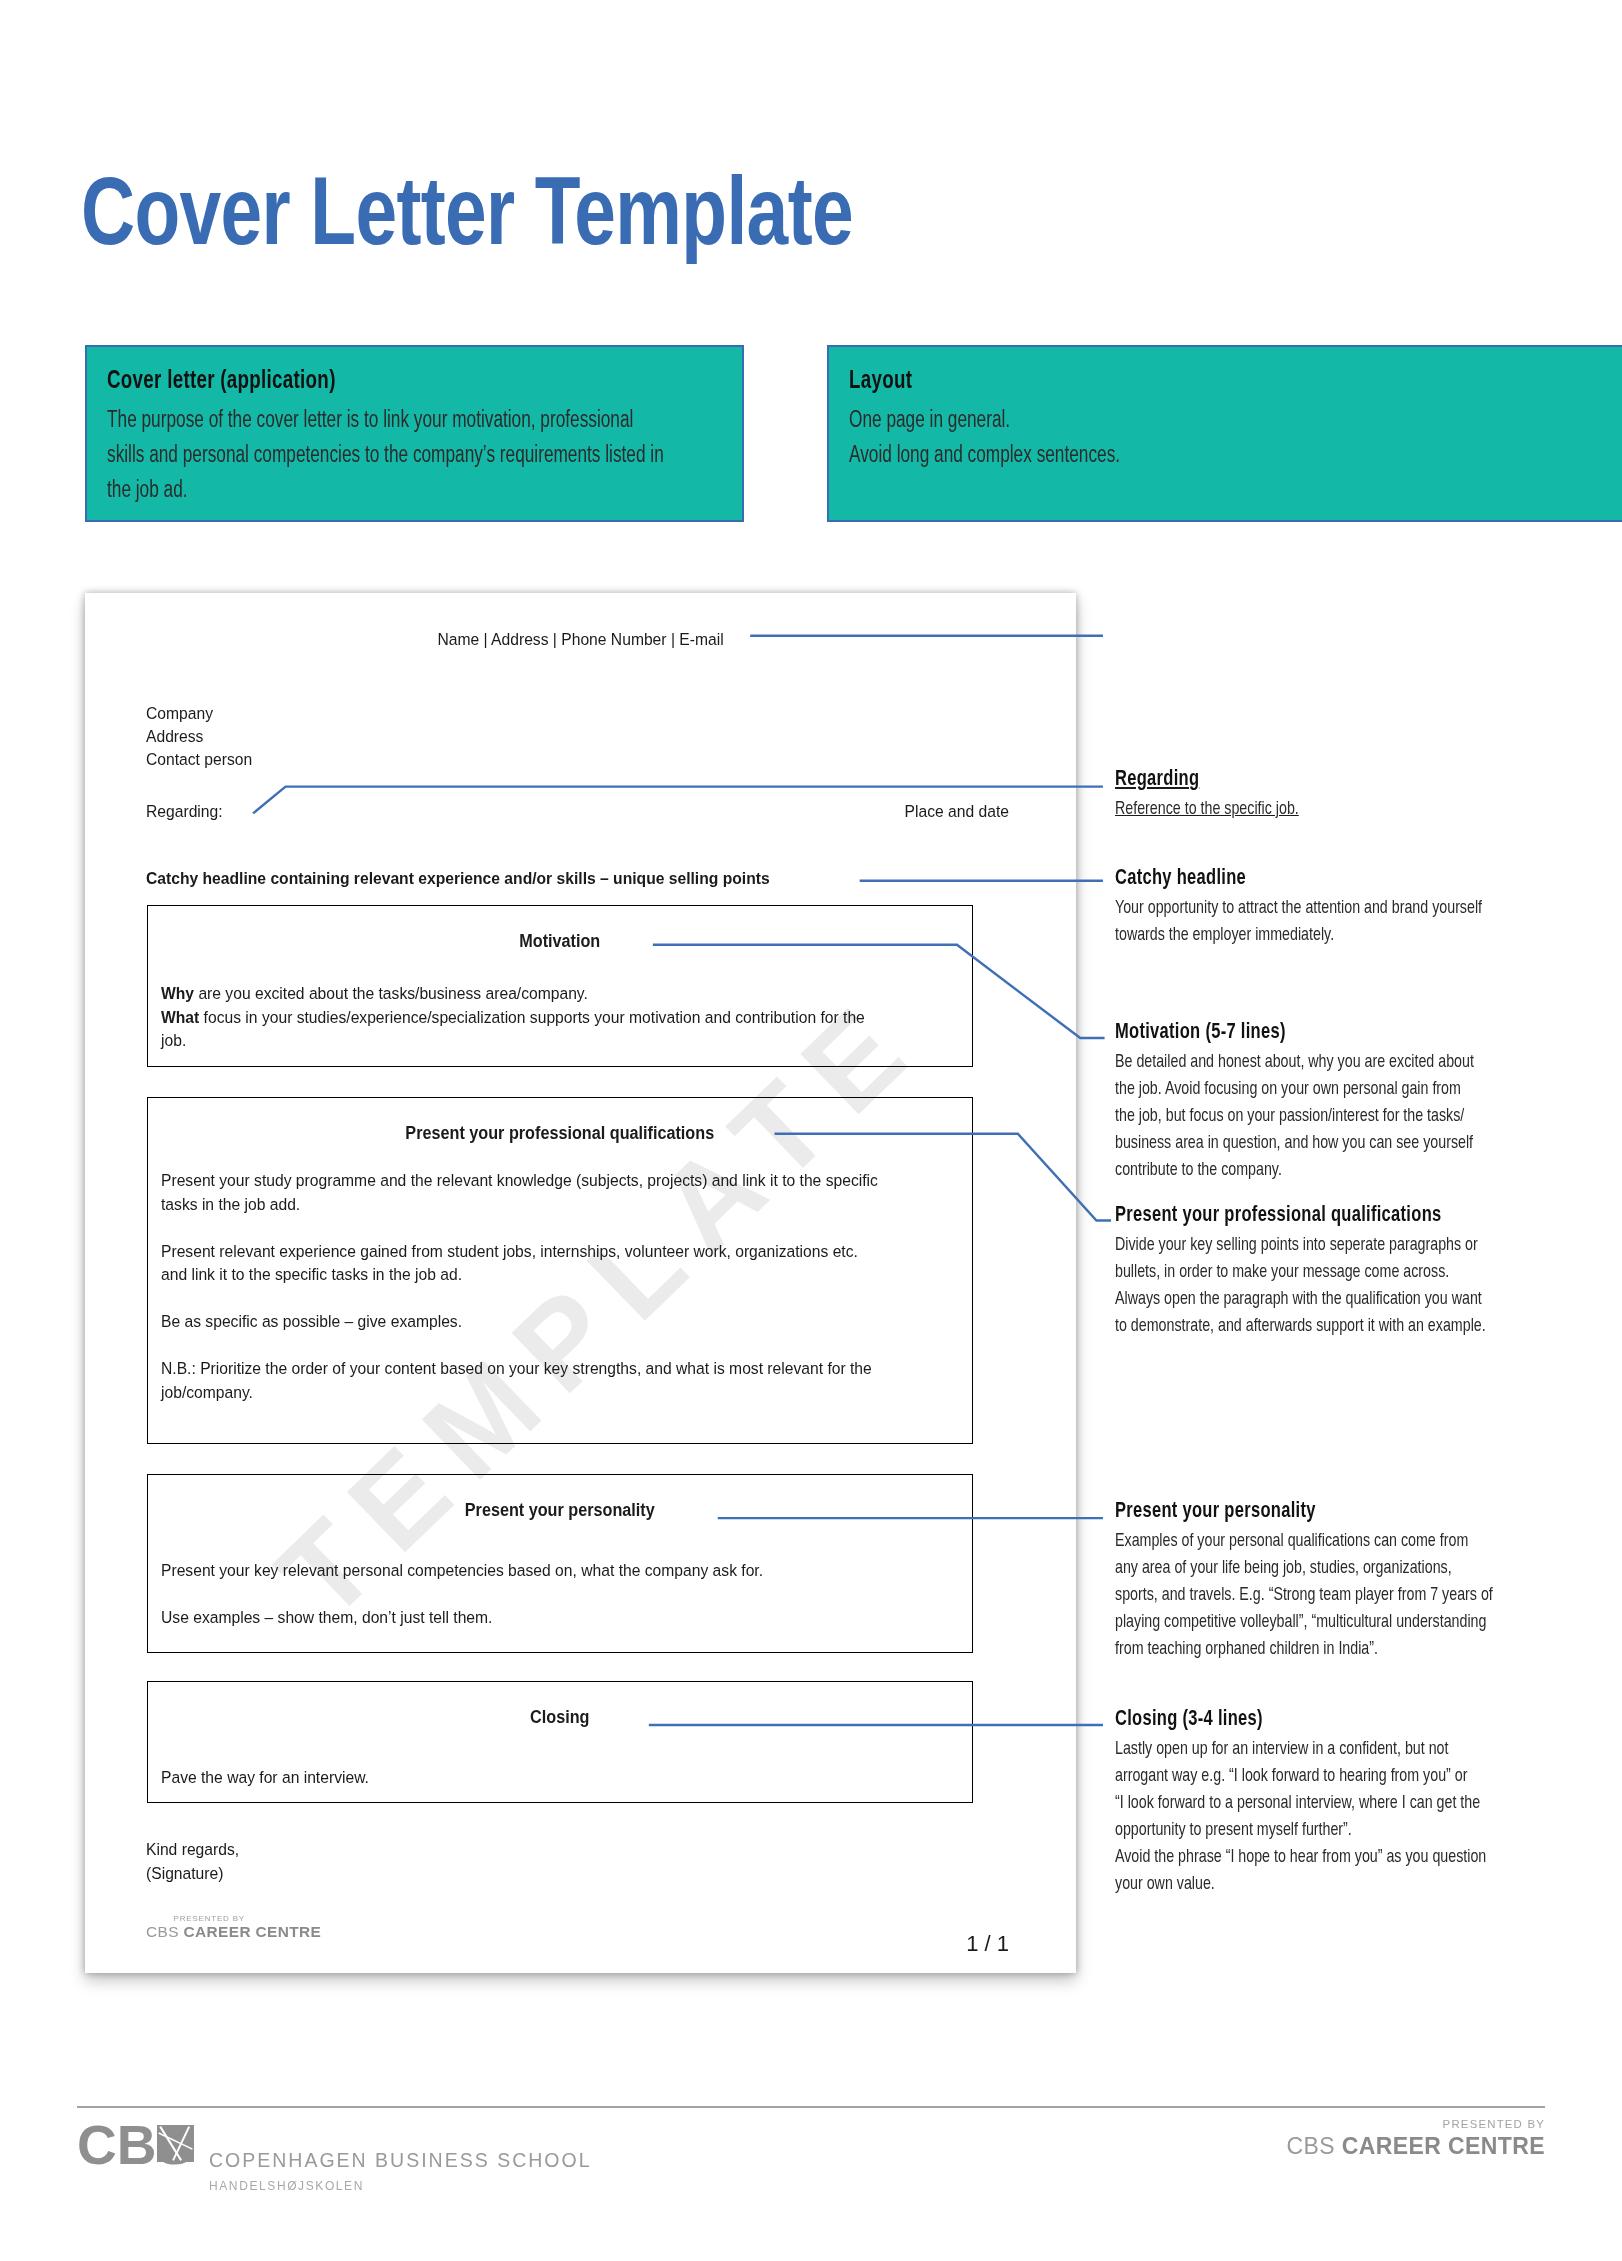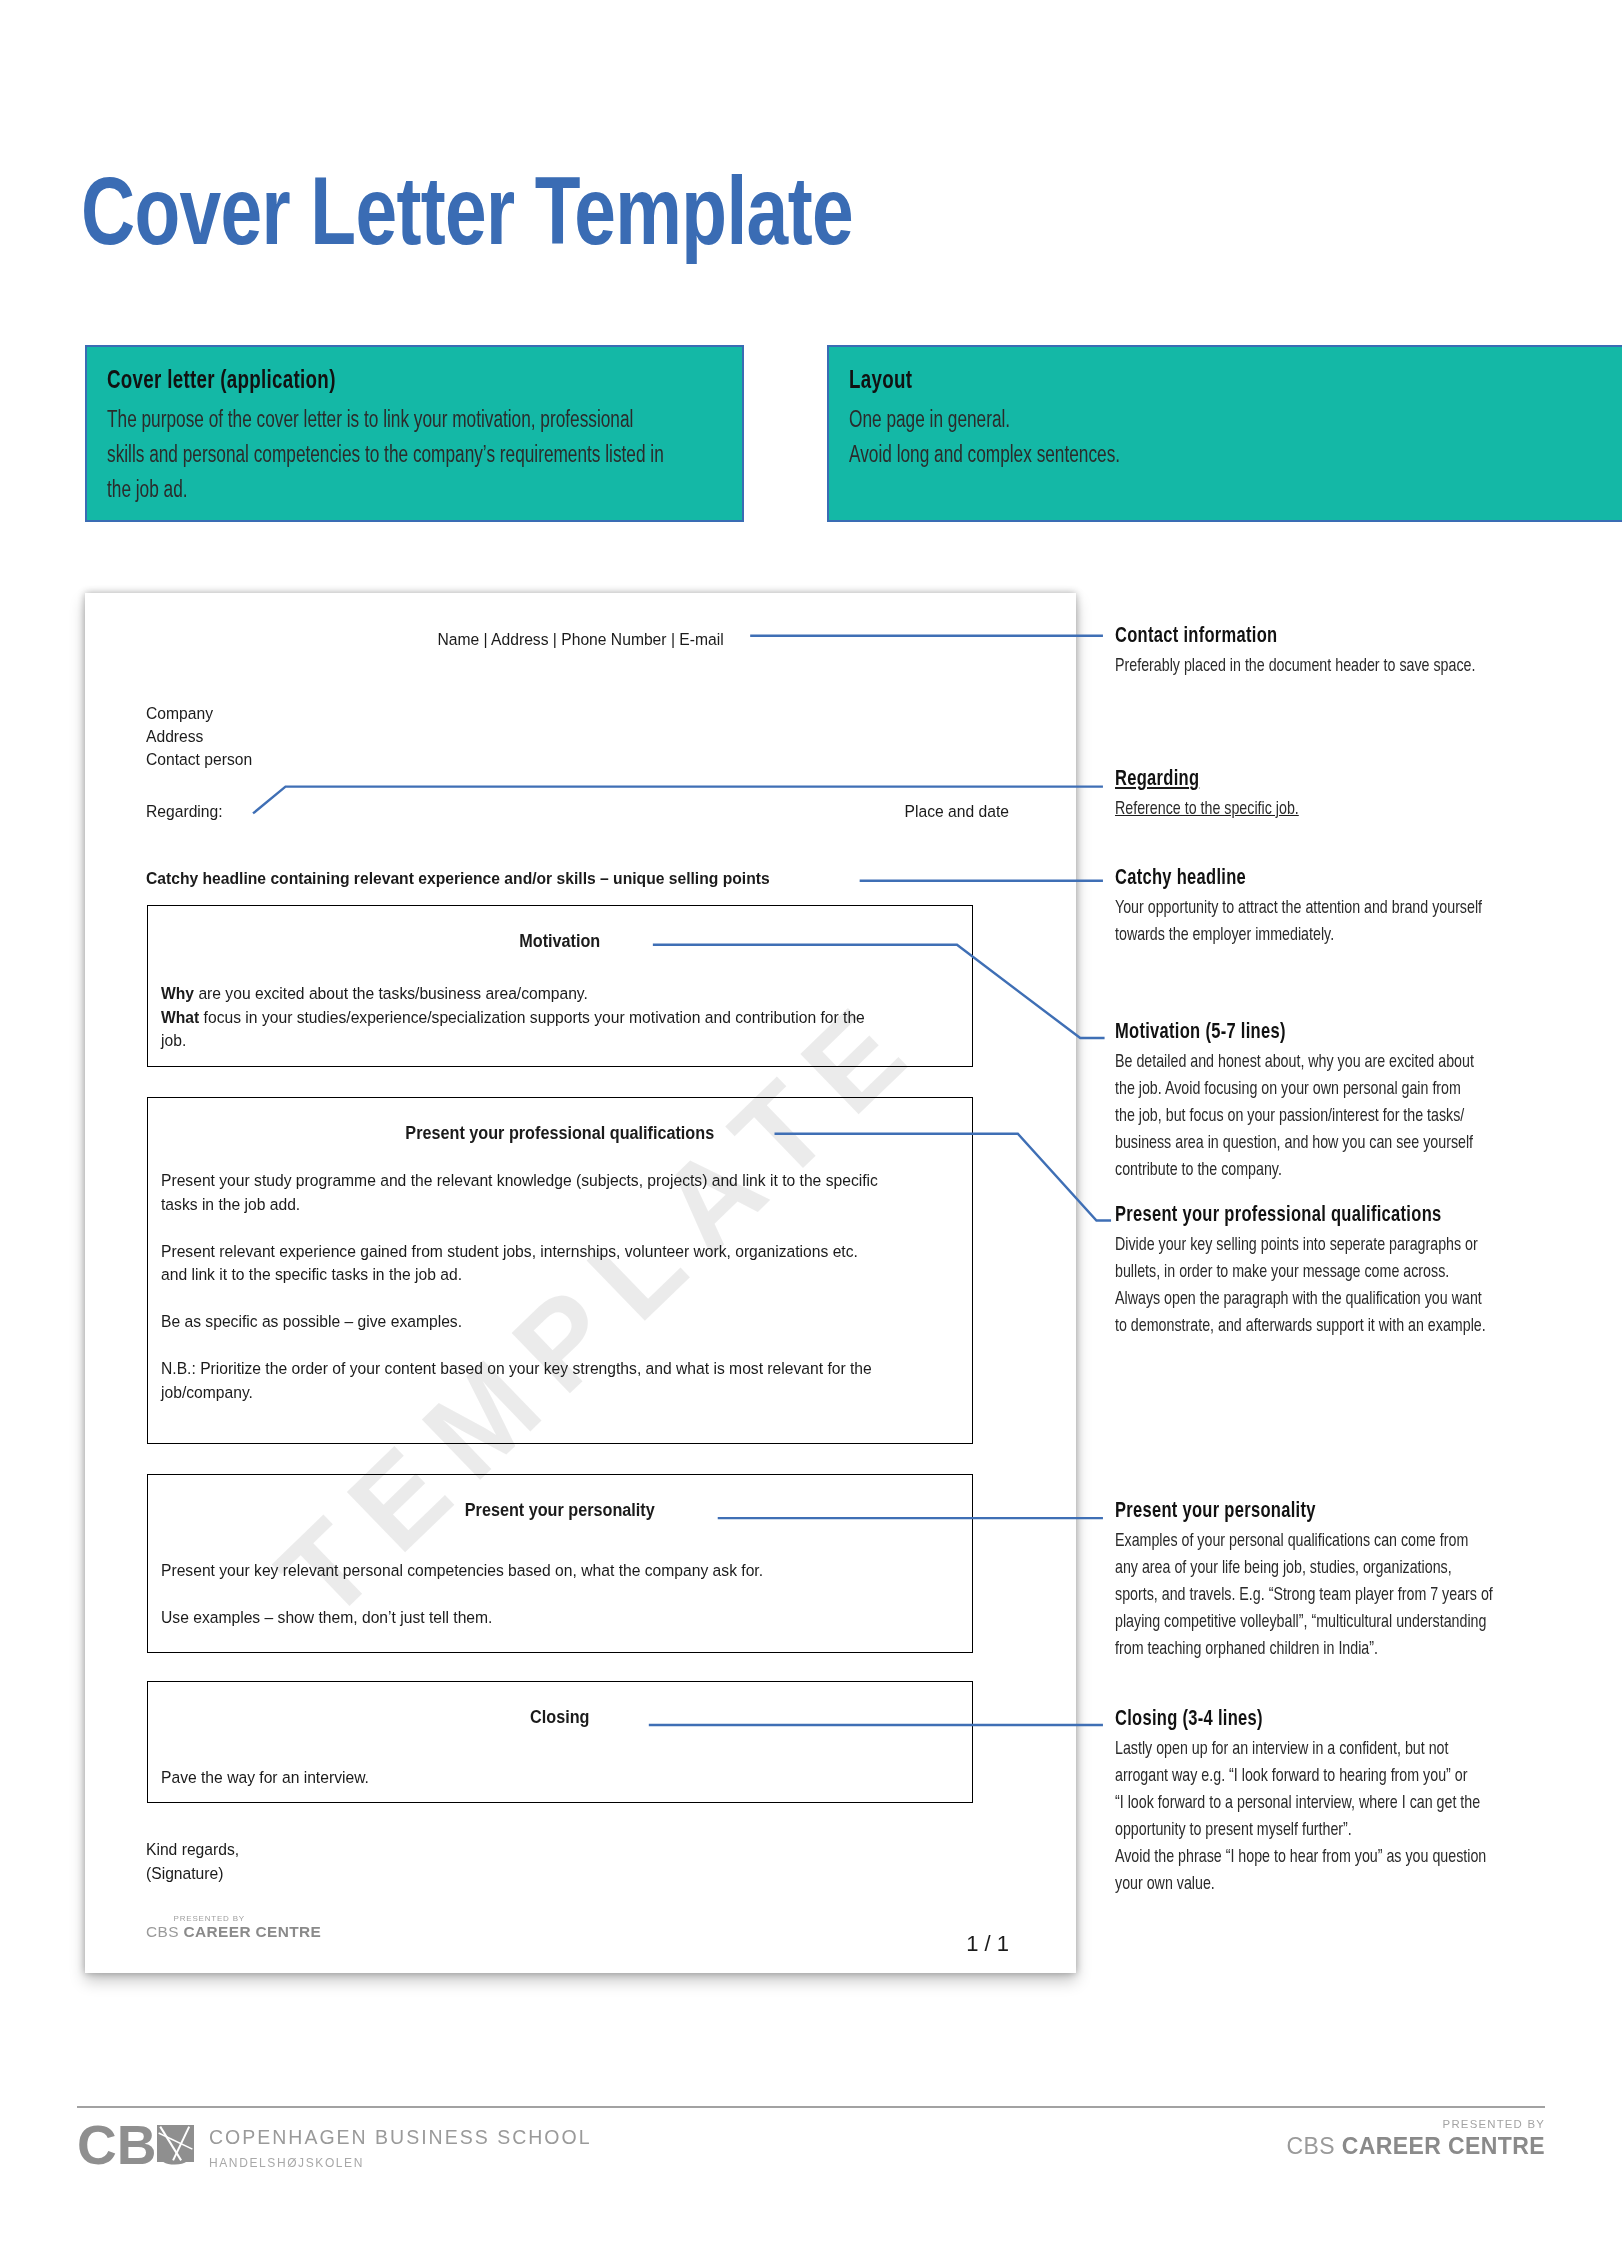--- a/index.html
+++ b/index.html
@@ -59,21 +59,21 @@
   
   .ann { position:absolute; left:1115px; width:428px; }
   .ann h3 { margin:0 0 4px 0; font-size:22px; line-height:24px; font-weight:bold; color:#111; letter-spacing:0.4px; }
   .ann-body { font-size:19px; line-height:27px; color:#2a2a2a; }
 
   
   .rule { position:absolute; left:77px; top:2106px; width:1468px; height:1.6px; background:#a2a2a2; }
   .cbs-word { position:absolute; left:77px; top:2118px; font-size:55px; font-weight:bold; color:#8f8f8f; line-height:1; }
   .emblem { position:absolute; left:157px; top:2125px; }
   .school { position:absolute; left:209px; top:2126px; color:#9a9a9a; }
-  .school-name { font-size:19.5px; letter-spacing:2px; }
+  .school-name { font-size:19.5px; letter-spacing:2px;margin-top:23px; }
   .school-dk   { font-size:12px; letter-spacing:1.6px; margin-top:6.5px; color:#a8a8a8; }
   .footer-right { position:absolute; right:77px; top:2118px; text-align:right; color:#9a9a9a; }
   .fr-top   { font-size:11.4px; letter-spacing:1.2px; color:#a3a3a3; }
   .fr-brand { font-size:23px; margin-top:3.2px; letter-spacing:0.4px; }
   .fr-brand b { color:#8a8a8a; }
 </style>
 </head>
 <body>
 
 <div class="canvas">
@@ -164,26 +164,20 @@
   <svg class="connectors" width="1622" height="2261" viewBox="0 0 2000 2788">
     <polyline points="925,784 1360,784" fill="none" stroke="#3f6fb5" stroke-width="3"></polyline>
     <polyline points="312,1003 352,970 1360,970" fill="none" stroke="#3f6fb5" stroke-width="3"></polyline>
     <polyline points="1060,1086 1360,1086" fill="none" stroke="#3f6fb5" stroke-width="3"></polyline>
     <polyline points="805,1165 1180,1165 1332,1280 1362,1280" fill="none" stroke="#3f6fb5" stroke-width="3"></polyline>
     <polyline points="955,1398 1255,1398 1352,1505 1370,1505" fill="none" stroke="#3f6fb5" stroke-width="3"></polyline>
     <polyline points="885,1872 1360,1872" fill="none" stroke="#3f6fb5" stroke-width="3"></polyline>
     <polyline points="800,2127 1360,2127" fill="none" stroke="#3f6fb5" stroke-width="3"></polyline>
   </svg>
 
-  <div class="ann" style="top:623px;">
-    <div class="cx75">
-      <h3>Contact information</h3>
-      <div class="ann-body pl">Preferably placed in the document header to save space.</div>
-    </div>
-  </div>
 
   <div class="ann" style="top:766px;text-decoration:underline;">
     <div class="cx75">
       <h3>Regarding</h3>
       <div class="ann-body pl">Reference to the specific job.</div>
     </div>
   </div>
 
   <div class="ann" style="top:865px;">
     <div class="cx75">

